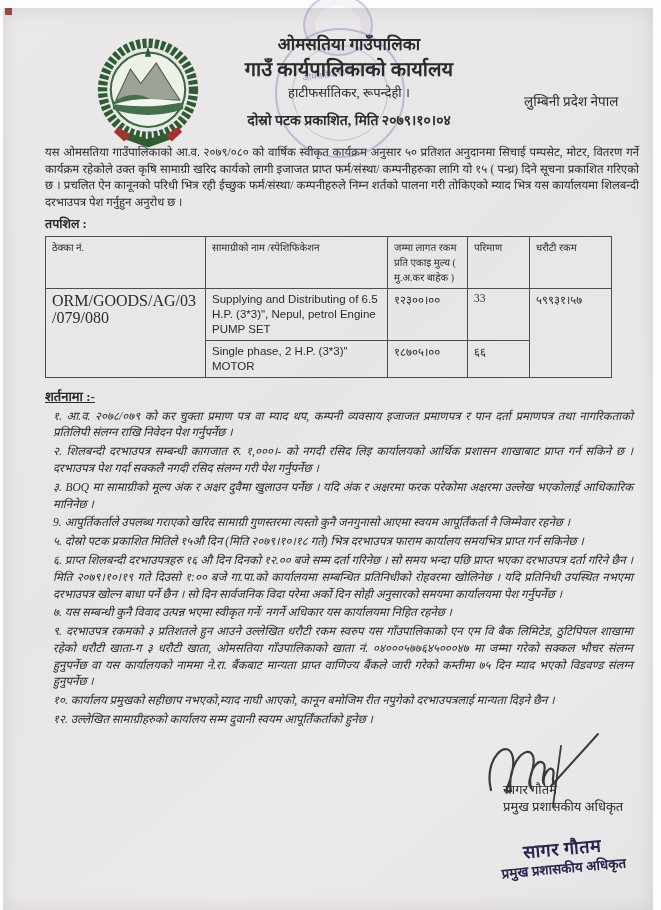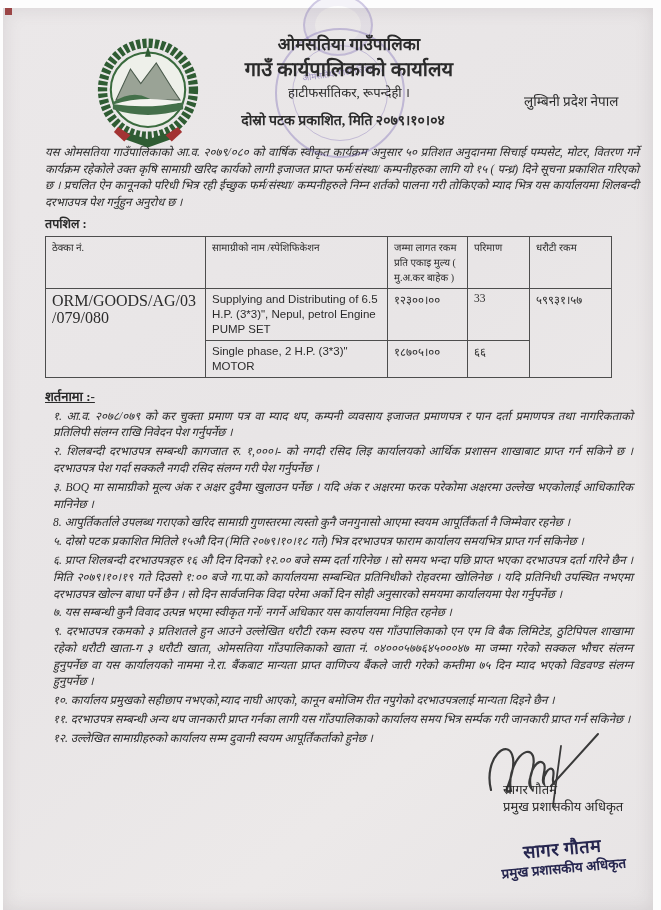--- a/index.html
+++ b/index.html
@@ -16,33 +16,33 @@
   }
   .red-dot{position:absolute;left:2px;top:0px;width:7px;height:7px;background:#8a1f1f;opacity:.8;}
   
   .header{position:relative;height:132px;}
   .emblem{position:absolute;left:88px;top:28px;width:114px;height:124px;}
   .head-center{position:absolute;left:150px;top:26px;width:392px;text-align:center;}
   .org-name{font-size:17px;font-weight:bold;line-height:22px;}
   .office-name{font-size:20px;font-weight:bold;line-height:26px;}
   .address{font-size:13px;line-height:18px;margin-top:2px;}
   .province{position:absolute;left:521px;top:84px;font-size:13.5px;}
-  .pub-line{position:absolute;left:144px;top:102px;width:392px;text-align:center;
+  .pub-line{position:absolute;left:150px;top:102px;width:392px;text-align:center;
     font-size:14px;font-weight:bold;}
   
   .stamp-top{position:absolute;left:300px;top:-14px;width:66px;height:58px;border-radius:50%;
     border:2px solid rgba(104,84,170,.30);box-shadow:inset 0 0 0 10px rgba(104,84,170,.06);}
   .stamp-main{position:absolute;left:272px;top:20px;width:126px;height:126px;border-radius:50%;
     border:2.5px solid rgba(104,84,170,.32);}
   .stamp-main .inner{position:absolute;left:15px;top:15px;right:15px;bottom:15px;border-radius:50%;
     border:1.5px solid rgba(104,84,170,.30);}
   .stamp-main .stamp-txt{position:absolute;left:8px;top:38px;width:106px;text-align:center;
     font-size:8.5px;line-height:11px;color:rgba(92,72,160,.55);transform:rotate(-8deg);}
   
-  .intro{margin:4px 14px 0 42px;font-size:11.5px;line-height:1.45;text-align:justify;font-style:italic;}
+  .intro{margin:4px 14px 0 42px;font-size:11.5px;line-height:1.45;text-align:justify;}
   .section-label{margin:4px 0 2px 42px;font-size:12.5px;font-weight:bold;}
   .terms-label{margin:9px 12px 3px 42px;font-size:13px;font-weight:bold;text-decoration:underline;}
   
   table.detail{border-collapse:collapse;margin:4px 0 0 42px;width:566px;table-layout:fixed;}
   table.detail th,table.detail td{border:1px solid #4d4d4d;padding:3px 6px;vertical-align:top;
     text-align:left;font-weight:normal;}
   table.detail th{font-size:10px;line-height:15px;}
   th.small-head{font-size:10.5px;line-height:13px;}
   td.contract{font-family:Liberation Serif, serif;font-size:16px;line-height:17px;padding-top:8px;}
   td.item{font-family:"Liberation Sans","DejaVu Sans",sans-serif;font-size:11.5px;line-height:15px;}
@@ -128,27 +128,26 @@
         <td class="num">६६</td>
       </tr>
     </tbody>
   </table>
 
   <div class="terms-label">शर्तनामा :-</div>
   <div class="terms">
     <p>१. आ.व. २०७८/०७९ को कर चुक्ता प्रमाण पत्र वा म्याद थप, कम्पनी व्यवसाय इजाजत प्रमाणपत्र र पान दर्ता प्रमाणपत्र तथा नागरिकताको  प्रतिलिपी संलग्न राखि निवेदन पेश गर्नुपर्नेछ ।</p>
     <p>२. शिलबन्दी दरभाउपत्र सम्बन्धी कागजात रु. १,०००।- को नगदी रसिद लिइ कार्यालयको आर्थिक प्रशासन शाखाबाट प्राप्त गर्न सकिने छ । दरभाउपत्र पेश गर्दा सक्कलै नगदी रसिद संलग्न गरी पेश गर्नुपर्नेछ ।</p>
     <p>३. BOQ मा सामाग्रीको मूल्य अंक र अक्षर दुवैमा खुलाउन पर्नेछ । यदि अंक र अक्षरमा फरक परेकोमा अक्षरमा उल्लेख भएकोलाई आधिकारिक मानिनेछ ।</p>
-    <p>8. आपुर्तिकर्ताले उपलब्ध गराएको खरिद सामाग्री गुणस्तरमा त्यस्तो कुनै जनगुनासो आएमा स्वयम आपूर्तिंकर्ता नै जिम्मेवार रहनेछ ।</p>
+    <p>9. आपुर्तिकर्ताले उपलब्ध गराएको खरिद सामाग्री गुणस्तरमा त्यस्तो कुनै जनगुनासो आएमा स्वयम आपूर्तिंकर्ता नै जिम्मेवार रहनेछ ।</p>
     <p>५. दोस्रो पटक प्रकाशित मितिले १५औ दिन (मिति २०७९।१०।१८ गते) भित्र दरभाउपत्र  फाराम कार्यालय समयभित्र प्राप्त गर्न सकिनेछ ।</p>
     <p>६. प्राप्त शिलबन्दी दरभाउपत्रहरु १६ औ दिन दिनको १२.०० बजे सम्म दर्ता गरिनेछ । सो समय भन्दा पछि प्राप्त भएका दरभाउपत्र दर्ता गरिने छैन । मिति २०७९।१०।१९ गते दिउसो १:०० बजे गा.पा.को कार्यालयमा सम्बन्धित प्रतिनिधीको रोहवरमा खोलिनेछ । यदि प्रतिनिधी उपस्थित नभएमा दरभाउपत्र खोल्न बाधा पर्ने छैन । सो दिन सार्वजनिक विदा परेमा अर्को दिन सोही अनुसारको समयमा कार्यालयमा पेश गर्नुपर्नेछ ।</p>
     <p>७. यस सम्बन्धी कुनै विवाद उत्पन्न भएमा स्वीकृत गर्ने/ नगर्ने अधिकार यस कार्यालयमा निहित रहनेछ ।</p>
     <p>९. दरभाउपत्र रकमको ३ प्रतिशतले हुन आउने  उल्लेखित धरौटी रकम स्वरुप यस गाँउपालिकाको एन एम वि बैक लिमिटेड, ठुटिपिपल शाखामा रहेको धरौटी खाता-ग ३ धरौटी खाता, ओमसतिया गाँउपालिकाको खाता नं. ०४०००५७७६४५०००४७ मा जम्मा गरेको सक्कल भौचर संलग्न हुनुपर्नेछ वा यस कार्यालयको नाममा ने.रा. बैंकबाट मान्यता प्राप्त वाणिज्य बैंकले जारी गरेको कम्तीमा ७५ दिन म्याद भएको विडवण्ड संलग्न हुनुपर्नेछ ।</p>
     <p>१०. कार्यालय प्रमुखको सहीछाप नभएको,म्याद नाघी आएको, कानून बमोजिम रीत नपुगेको दरभाउपत्रलाई मान्यता दिइने छैन ।</p>
-    <p>११. दरभाउपत्र सम्बन्धी अन्य थप जानकारी प्राप्त गर्नका लागी यस गाँउपालिकाको कार्यालय समय भित्र  सर्म्पक गरी जानकारी प्राप्त गर्न सकिनेछ ।</p>
     <p>१२. उल्लेखित सामाग्रीहरुको कार्यालय सम्म दुवानी स्वयम आपूर्तिंकर्ताको हुनेछ ।</p>
   </div>
 
   <svg class="sig-svg" viewBox="0 0 128 80">
     <path d="M10,62 C2,30 28,8 32,30 C35,50 18,68 30,63
              C25,38 46,14 52,28 C56,40 44,54 50,60
              C46,44 58,28 63,36 C66,42 59,52 63,56
              C61,47 69,37 72,42 C74,46 70,53 73,56" fill="none" stroke="#3a3a3a" stroke-width="2.2" stroke-linecap="round"></path>
     <path d="M70,58 L117,6" fill="none" stroke="#3a3a3a" stroke-width="2" stroke-linecap="round"></path>
     <path d="M80,18 L72,78" fill="none" stroke="#3a3a3a" stroke-width="1.8" stroke-linecap="round"></path>

